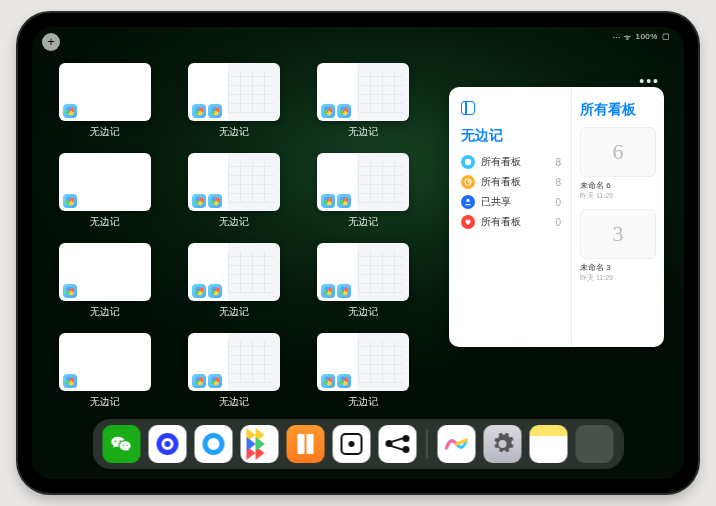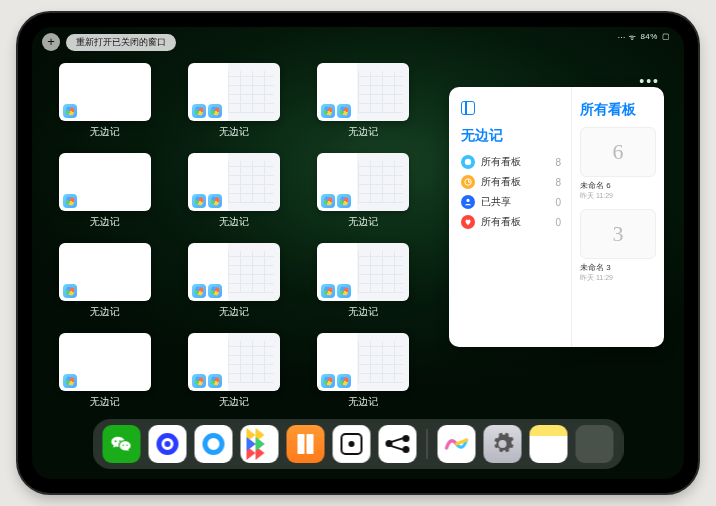--- a/index.html
+++ b/index.html
@@ -192,27 +192,26 @@
   .gear svg{width:100%;height:100%;fill:#555;}
 </style>
 </head>
 <body>
 
 <div class="ipad">
   <div class="screen">
 
     <div class="statusbar">
       <span>⋯ ᯤ</span>
-      <span>84%</span>
+      <span>100%</span>
       <span>▢</span>
     </div>
 
     <div class="pill">
       <div class="plus-btn">+</div>
-      <div class="reopen">重新打开已关闭的窗口</div>
     </div>
 
     <div class="grid" id="wgrid">
         <div class="win">
           <div class="thumb">
             <span class="appicon"></span>
           </div>
           <div class="winlabel">无边记</div>
         </div>
         <div class="win">

